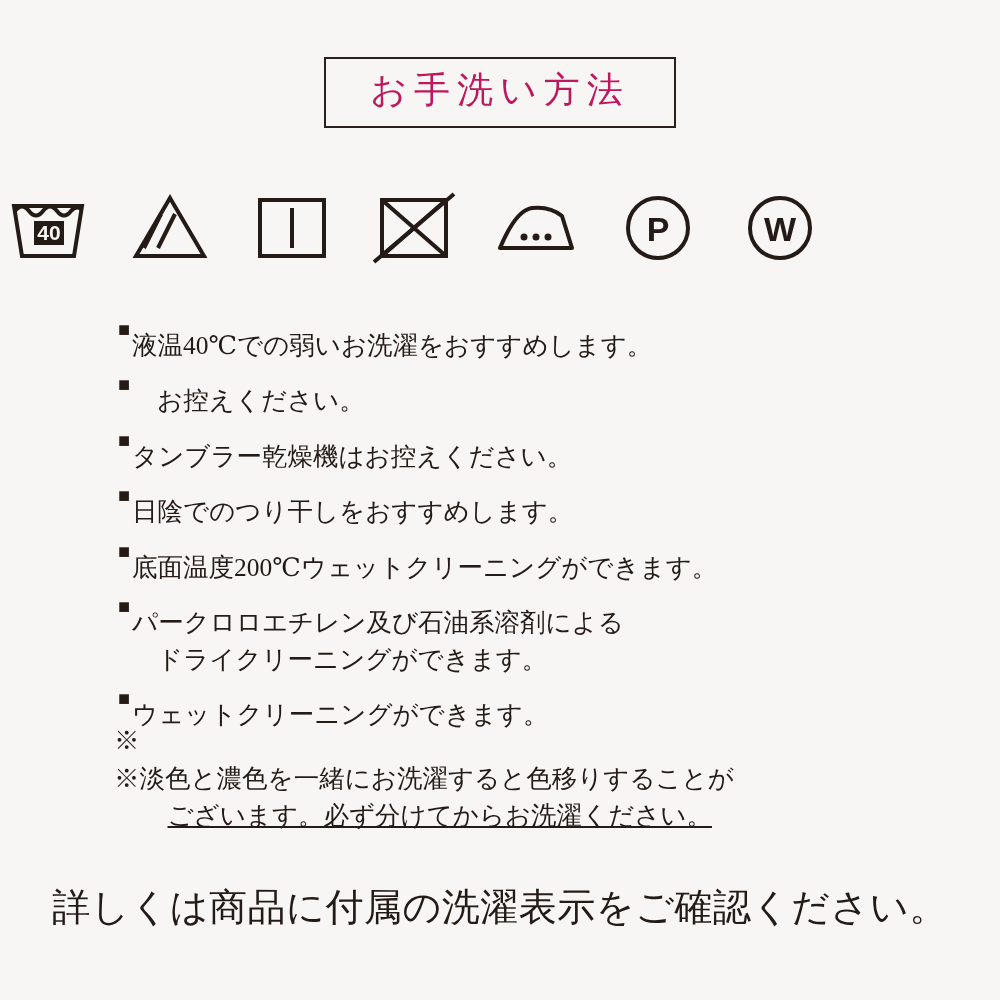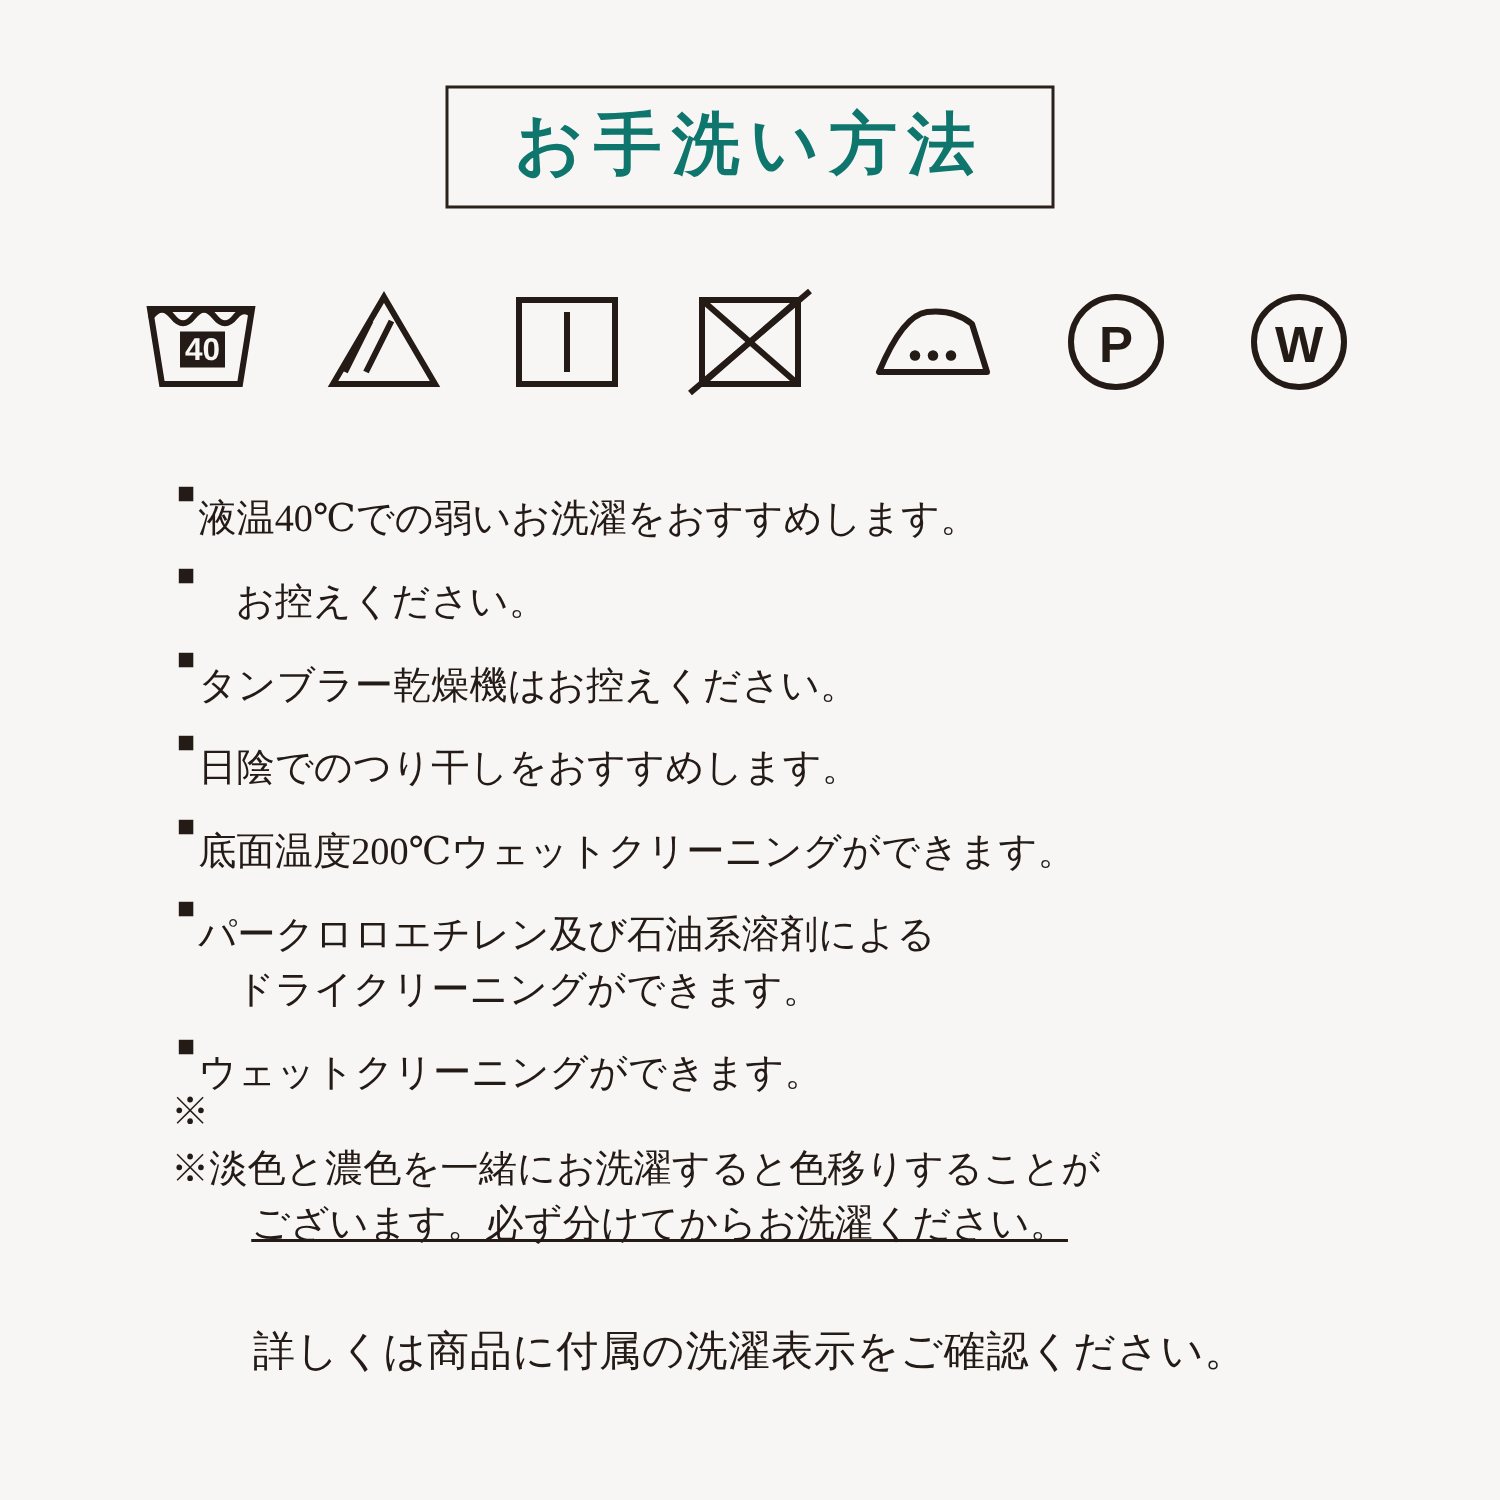--- a/index.html
+++ b/index.html
@@ -31,37 +31,35 @@
     width: 1000px;
     display: flex;
     justify-content: center;
   }
   .title-box {
     border: 2px solid #2b211c;
     padding: 10px 44px 14px 44px;
     background: transparent;
   }
   .title-text {
-    font-size: 45px;
+    font-size: 36px;
     letter-spacing: 7px;
     line-height: 1.2;
-    color: #0f766e;
+    color: #be185d;
     white-space: nowrap;
-    font-weight: bold;
   }
 
   
   .symbols {
     position: absolute;
     top: 176px;
     left: 0;
     width: 1000px;
     height: 100px;
     display: flex;
-    justify-content: center;
     align-items: center;
     gap: 26px;
   }
   .sym {
     width: 96px;
     height: 96px;
     display: flex;
     align-items: center;
     justify-content: center;
   }
@@ -121,21 +119,21 @@
     padding-left: 28px;
     text-decoration: underline;
   }
 
   .footer {
     position: absolute;
     top: 882px;
     left: 0;
     width: 1000px;
     text-align: center;
-    font-size: 28px;
+    font-size: 38px;
     letter-spacing: 0.5px;
     color: #241a16;
   }
 </style>
 </head>
 <body>
 
 <div class="page">
 
   <div class="title-wrap">

